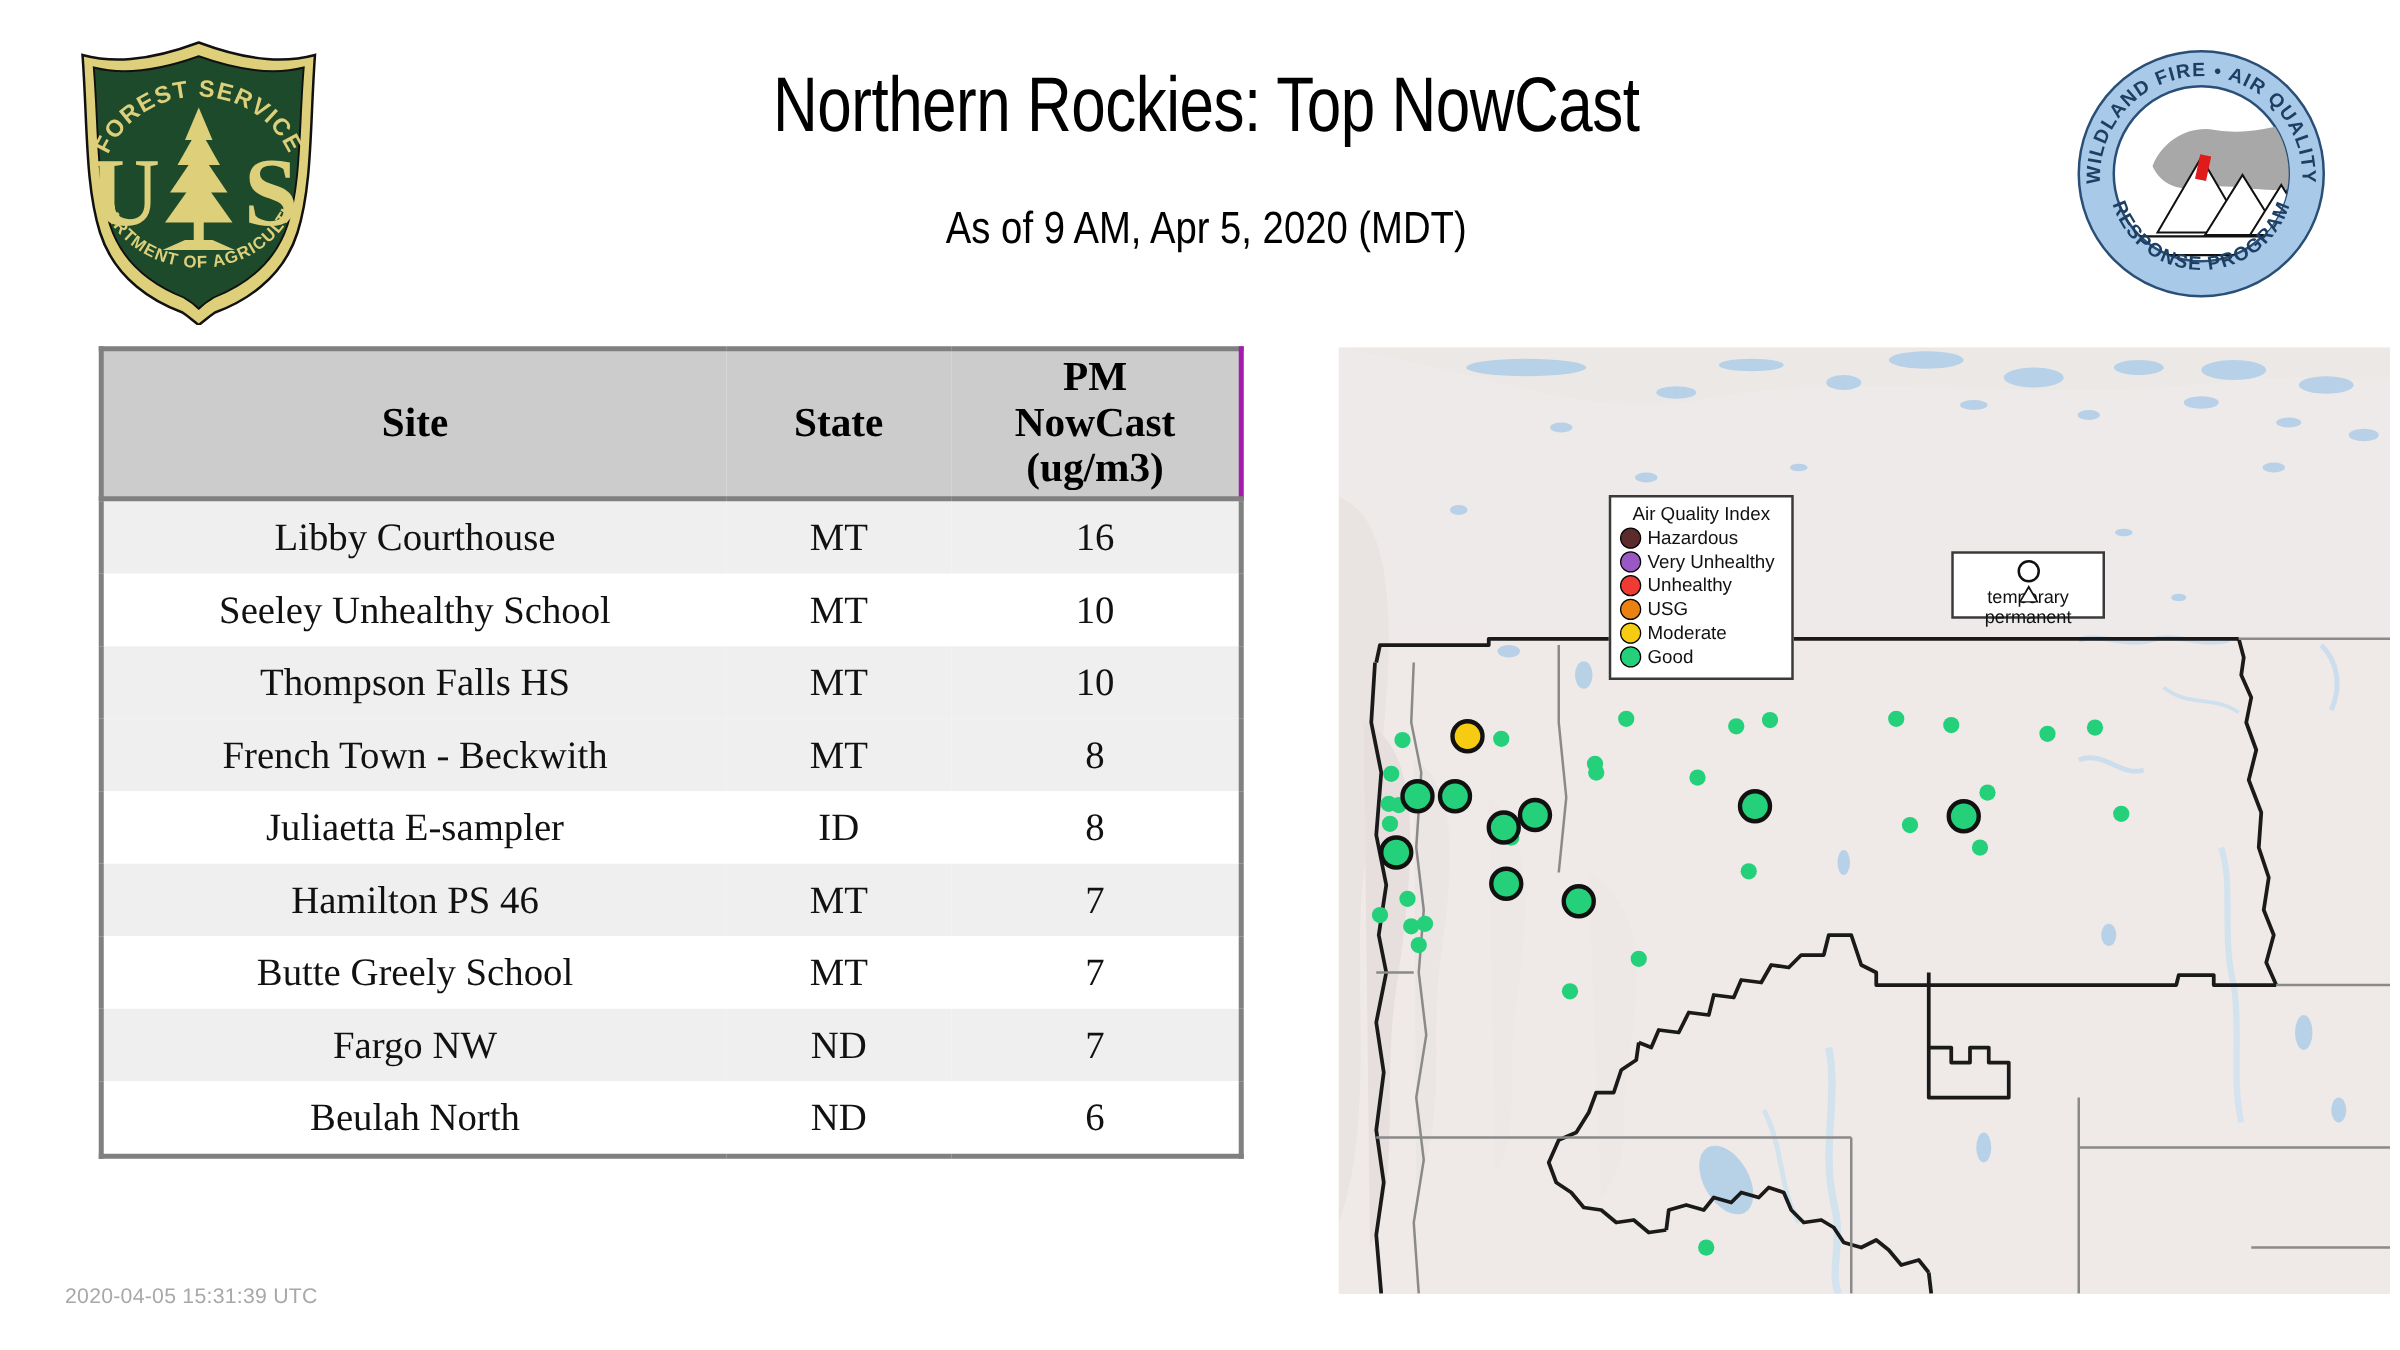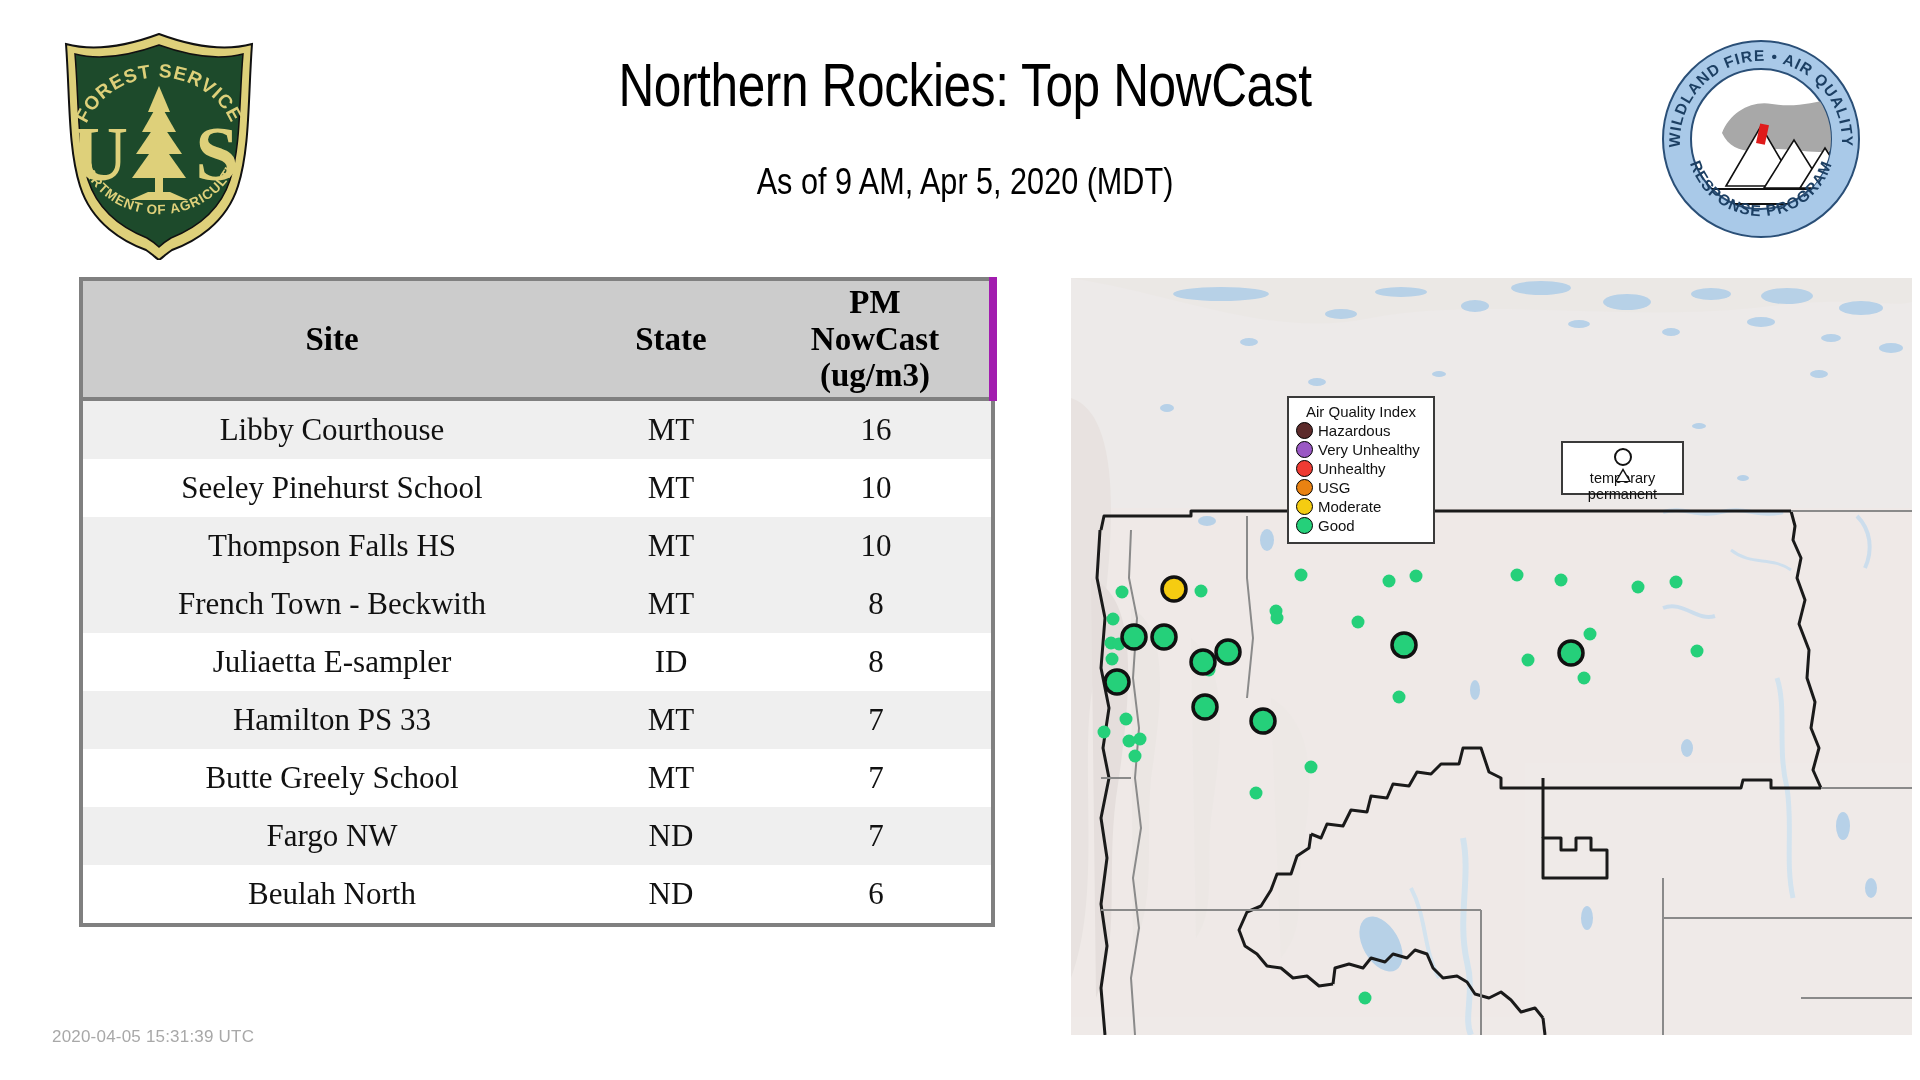--- a/index.html
+++ b/index.html
@@ -68,21 +68,21 @@
     color: #000;
     text-align: center;
     vertical-align: middle;
     height: 116px;
     padding: 0 4px;
     line-height: 1.12;
   }
   table.nowcast thead th.th-site,
   table.nowcast thead th.th-state { border-right: 0; border-left: 0; }
   table.nowcast thead th.th-site { border-left: 4px solid #808080; }
-  table.nowcast thead th.th-pm   { border-left: 0; border-right: 8px solid #a21caf; }
+  table.nowcast thead th.th-pm   { border-left: 0; border-right: 4px solid #a21caf; }
 
   table.nowcast tbody td {
     font-size: 31px;
     color: #111;
     text-align: center;
     height: 58px;
     padding: 0;
     border: 0;
     white-space: nowrap;
   }
@@ -241,41 +241,41 @@
         </th>
       </tr>
     </thead>
     <tbody id="table-body">
         <tr class="odd">
           <td class="col-first">Libby Courthouse</td>
           <td>MT</td>
           <td class="col-last">16</td>
         </tr>
         <tr class="even">
-          <td class="col-first">Seeley Pinehurst School</td>
+          <td class="col-first">Seeley Unhealthy School</td>
           <td>MT</td>
           <td class="col-last">10</td>
         </tr>
         <tr class="odd">
           <td class="col-first">Thompson Falls HS</td>
           <td>MT</td>
           <td class="col-last">10</td>
         </tr>
         <tr class="odd">
           <td class="col-first">French Town - Beckwith</td>
           <td>MT</td>
           <td class="col-last">8</td>
         </tr>
         <tr class="even">
           <td class="col-first">Juliaetta E-sampler</td>
           <td>ID</td>
           <td class="col-last">8</td>
         </tr>
         <tr class="odd">
-          <td class="col-first">Hamilton PS 33</td>
+          <td class="col-first">Hamilton PS 46</td>
           <td>MT</td>
           <td class="col-last">7</td>
         </tr>
         <tr class="even">
           <td class="col-first">Butte Greely School</td>
           <td>MT</td>
           <td class="col-last">7</td>
         </tr>
         <tr class="odd">
           <td class="col-first">Fargo NW</td>

